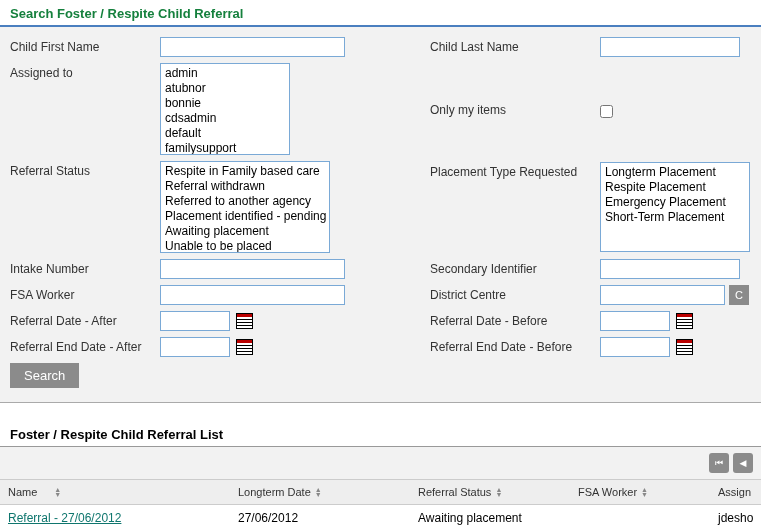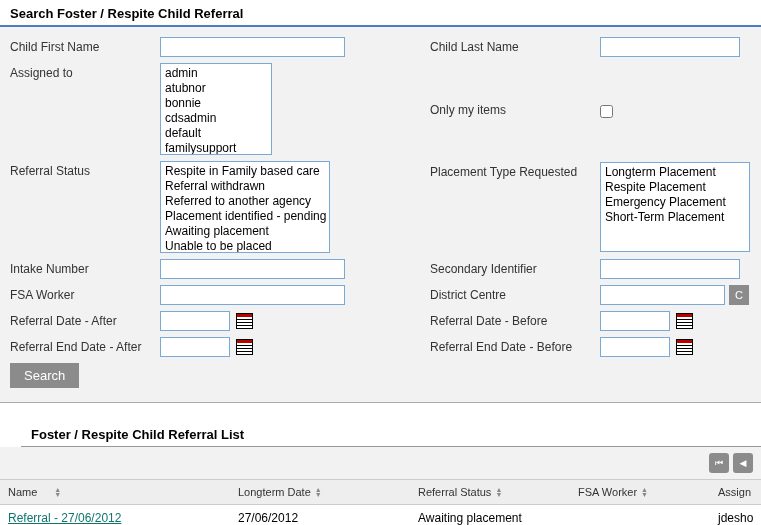--- a/index.html
+++ b/index.html
@@ -8,21 +8,21 @@
       font-size: 12px;
       color: #000;
       background: #fff;
       width: 761px;
     }
     .section-title {
       font-weight: bold;
       font-size: 13px;
       padding: 6px 10px 4px 10px;
       border-bottom: 2px solid #4a7fbf;
-      color: #000000;
+      color: #15803d;
     }
     .form-panel {
       background: #f2f2f2;
       padding: 10px 10px 14px 10px;
       border-bottom: 1px solid #aaa;
     }
     .row {
       display: flex;
       align-items: center;
       margin-bottom: 6px;
@@ -48,21 +48,21 @@
     }
     .right-col input[type=text] { width: 140px; }
     .listbox {
       border: 1px solid #7aa9d6;
       background: #fff;
       font-size: 12px;
       padding: 2px;
       width: 130px;
       overflow: auto;
     }
-    .listbox.users { height: 92px; width: 112px; }
+    .listbox.users { height: 92px; width: 130px; }
     .listbox.status { height: 92px; width: 170px; }
     .listbox.placement { height: 90px; width: 150px; }
     .list-item { padding: 0 2px; line-height: 15px; white-space: nowrap; cursor: default; }
     .date-wrap { display: flex; align-items: center; gap: 6px; }
     .date-wrap input[type=text] { width: 70px; }
     .cal-icon {
       width: 17px; height: 16px;
       background-image:
         linear-gradient(#b00 0 3px, transparent 3px),
         repeating-linear-gradient(#fff 0 2px, #000 2px 3px),
@@ -87,21 +87,20 @@
       font-size: 11px;
       cursor: pointer;
       height: 20px;
     }
     .list-section { margin-top: 18px; }
     .list-header-title {
       font-weight: bold;
       font-size: 13px;
       padding: 6px 10px 4px 10px;
       border-bottom: 1px solid #999;
-      margin-left: 21px;
     }
     .pager-row {
       background: #f2f2f2;
       padding: 6px 8px;
       display: flex;
       justify-content: flex-end;
       gap: 4px;
     }
     .pager-btn {
       width: 20px; height: 20px;

